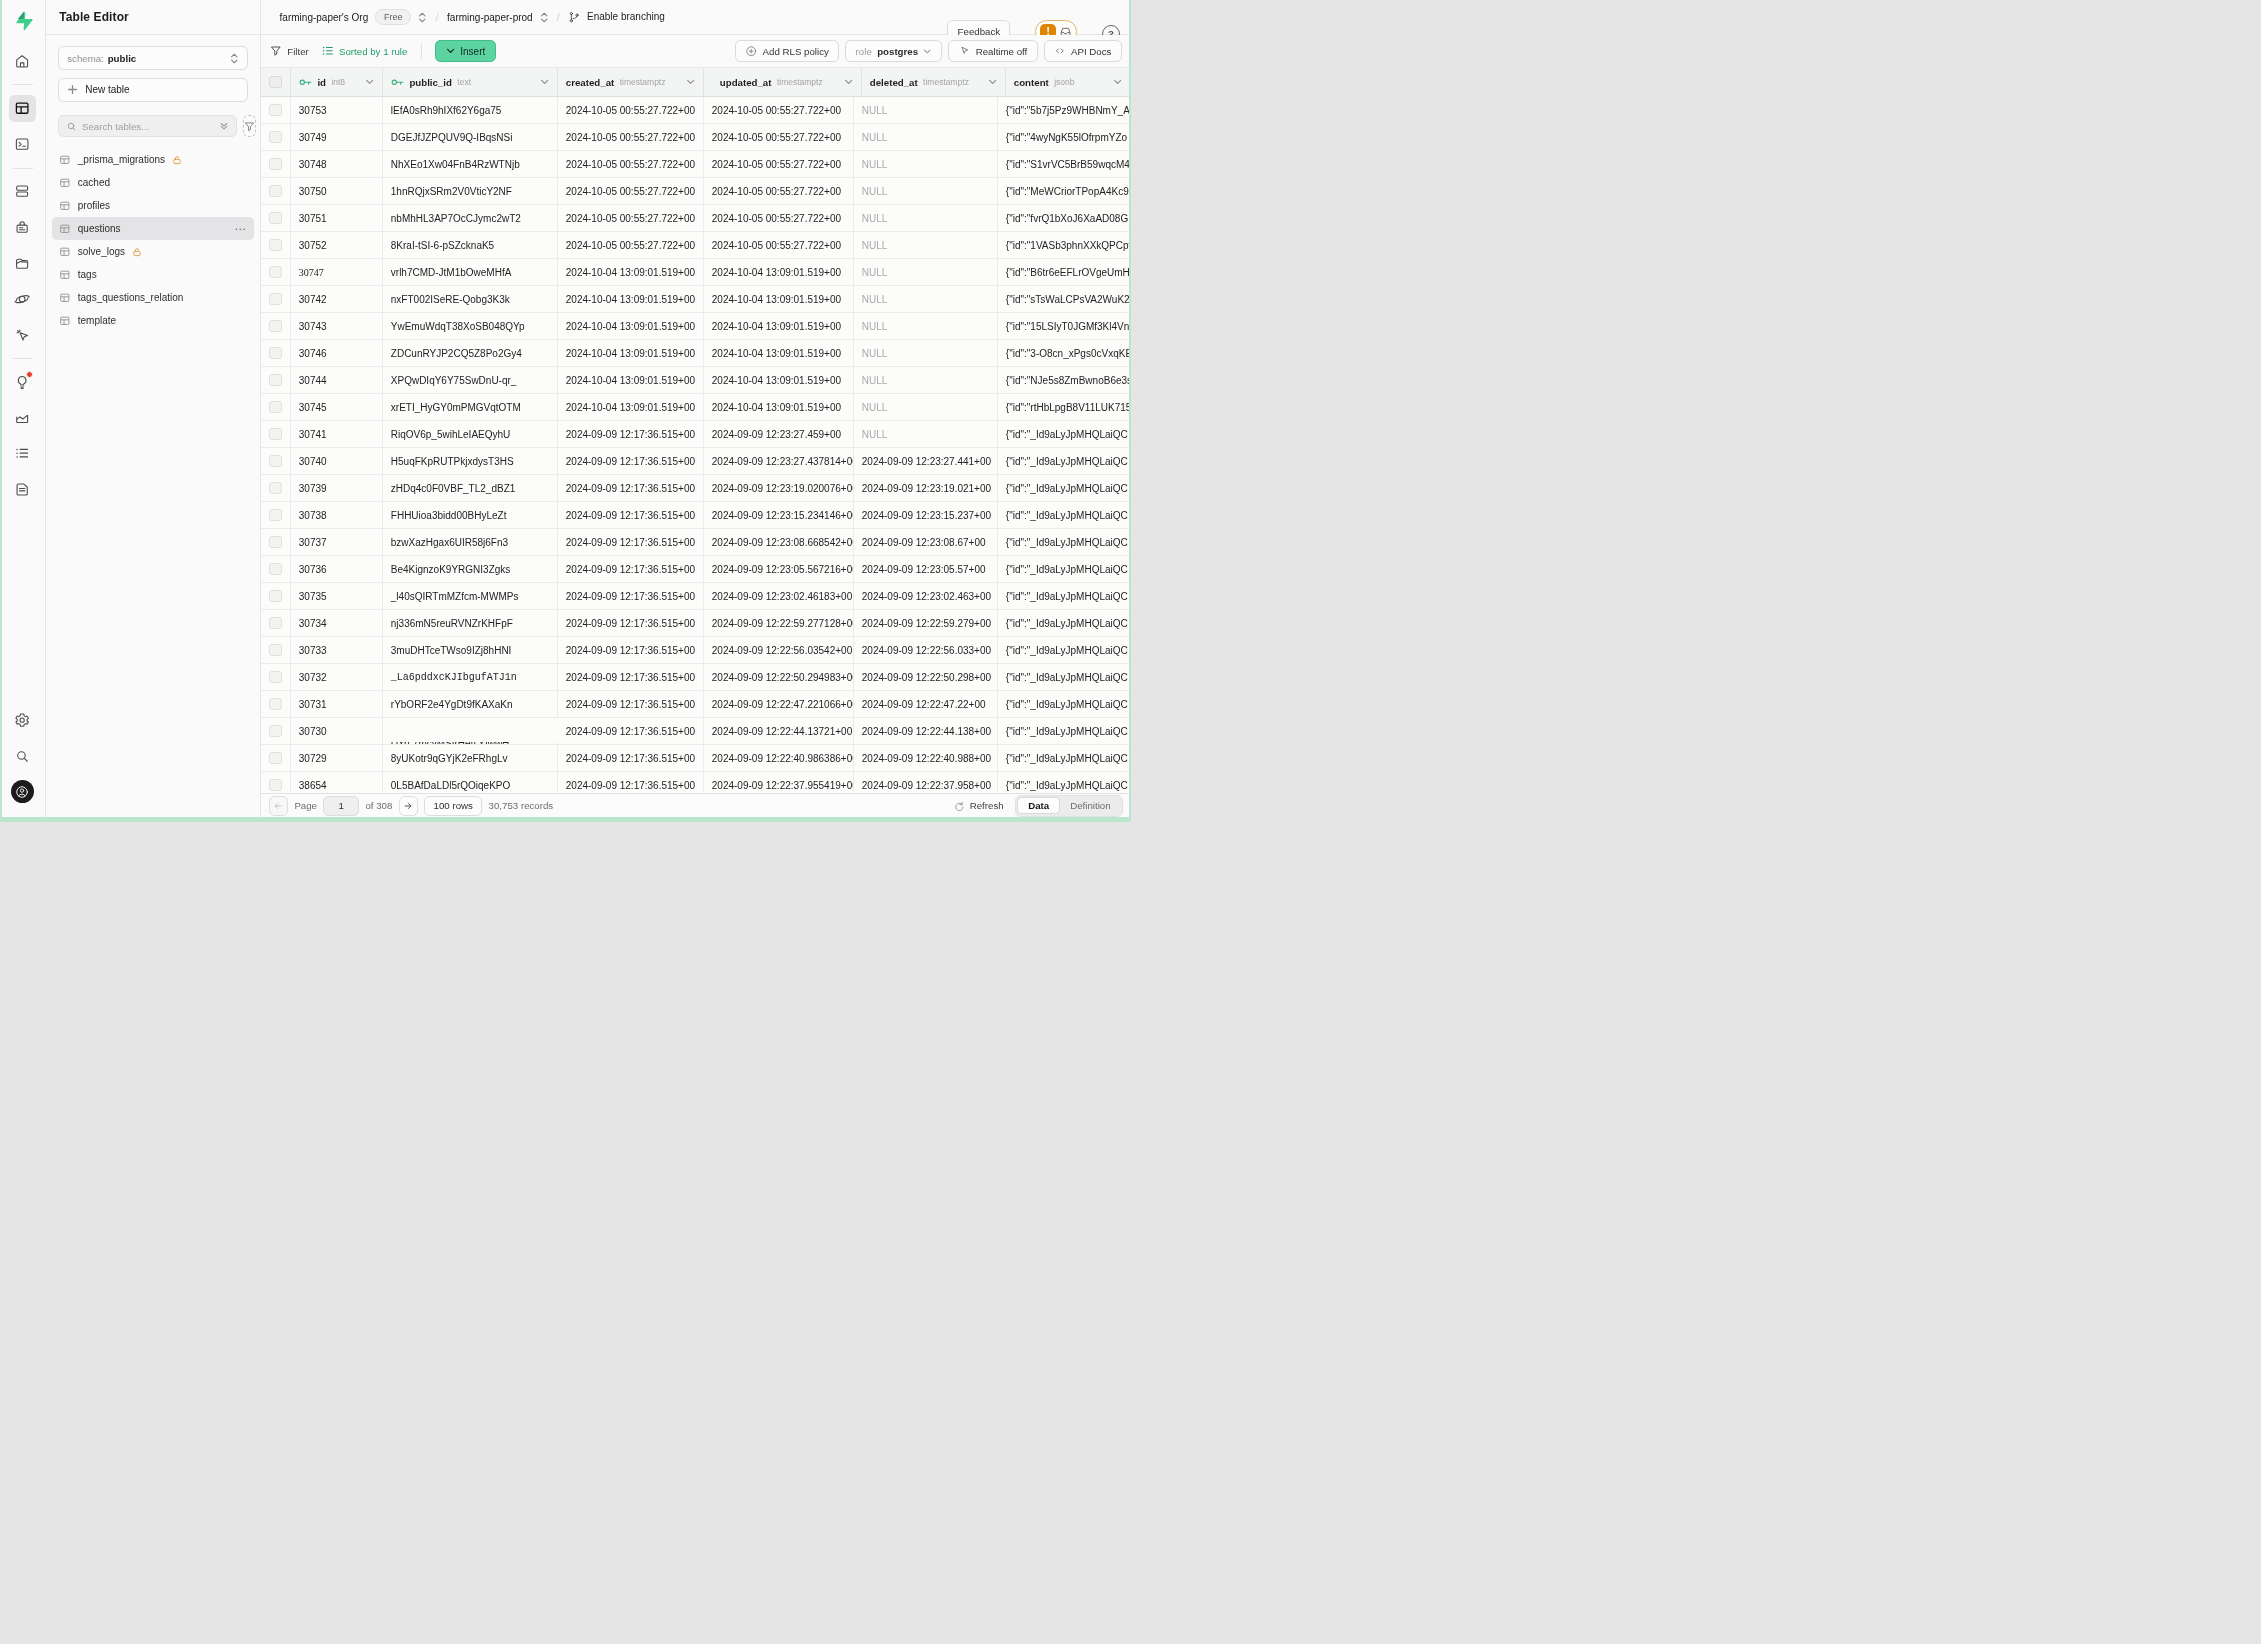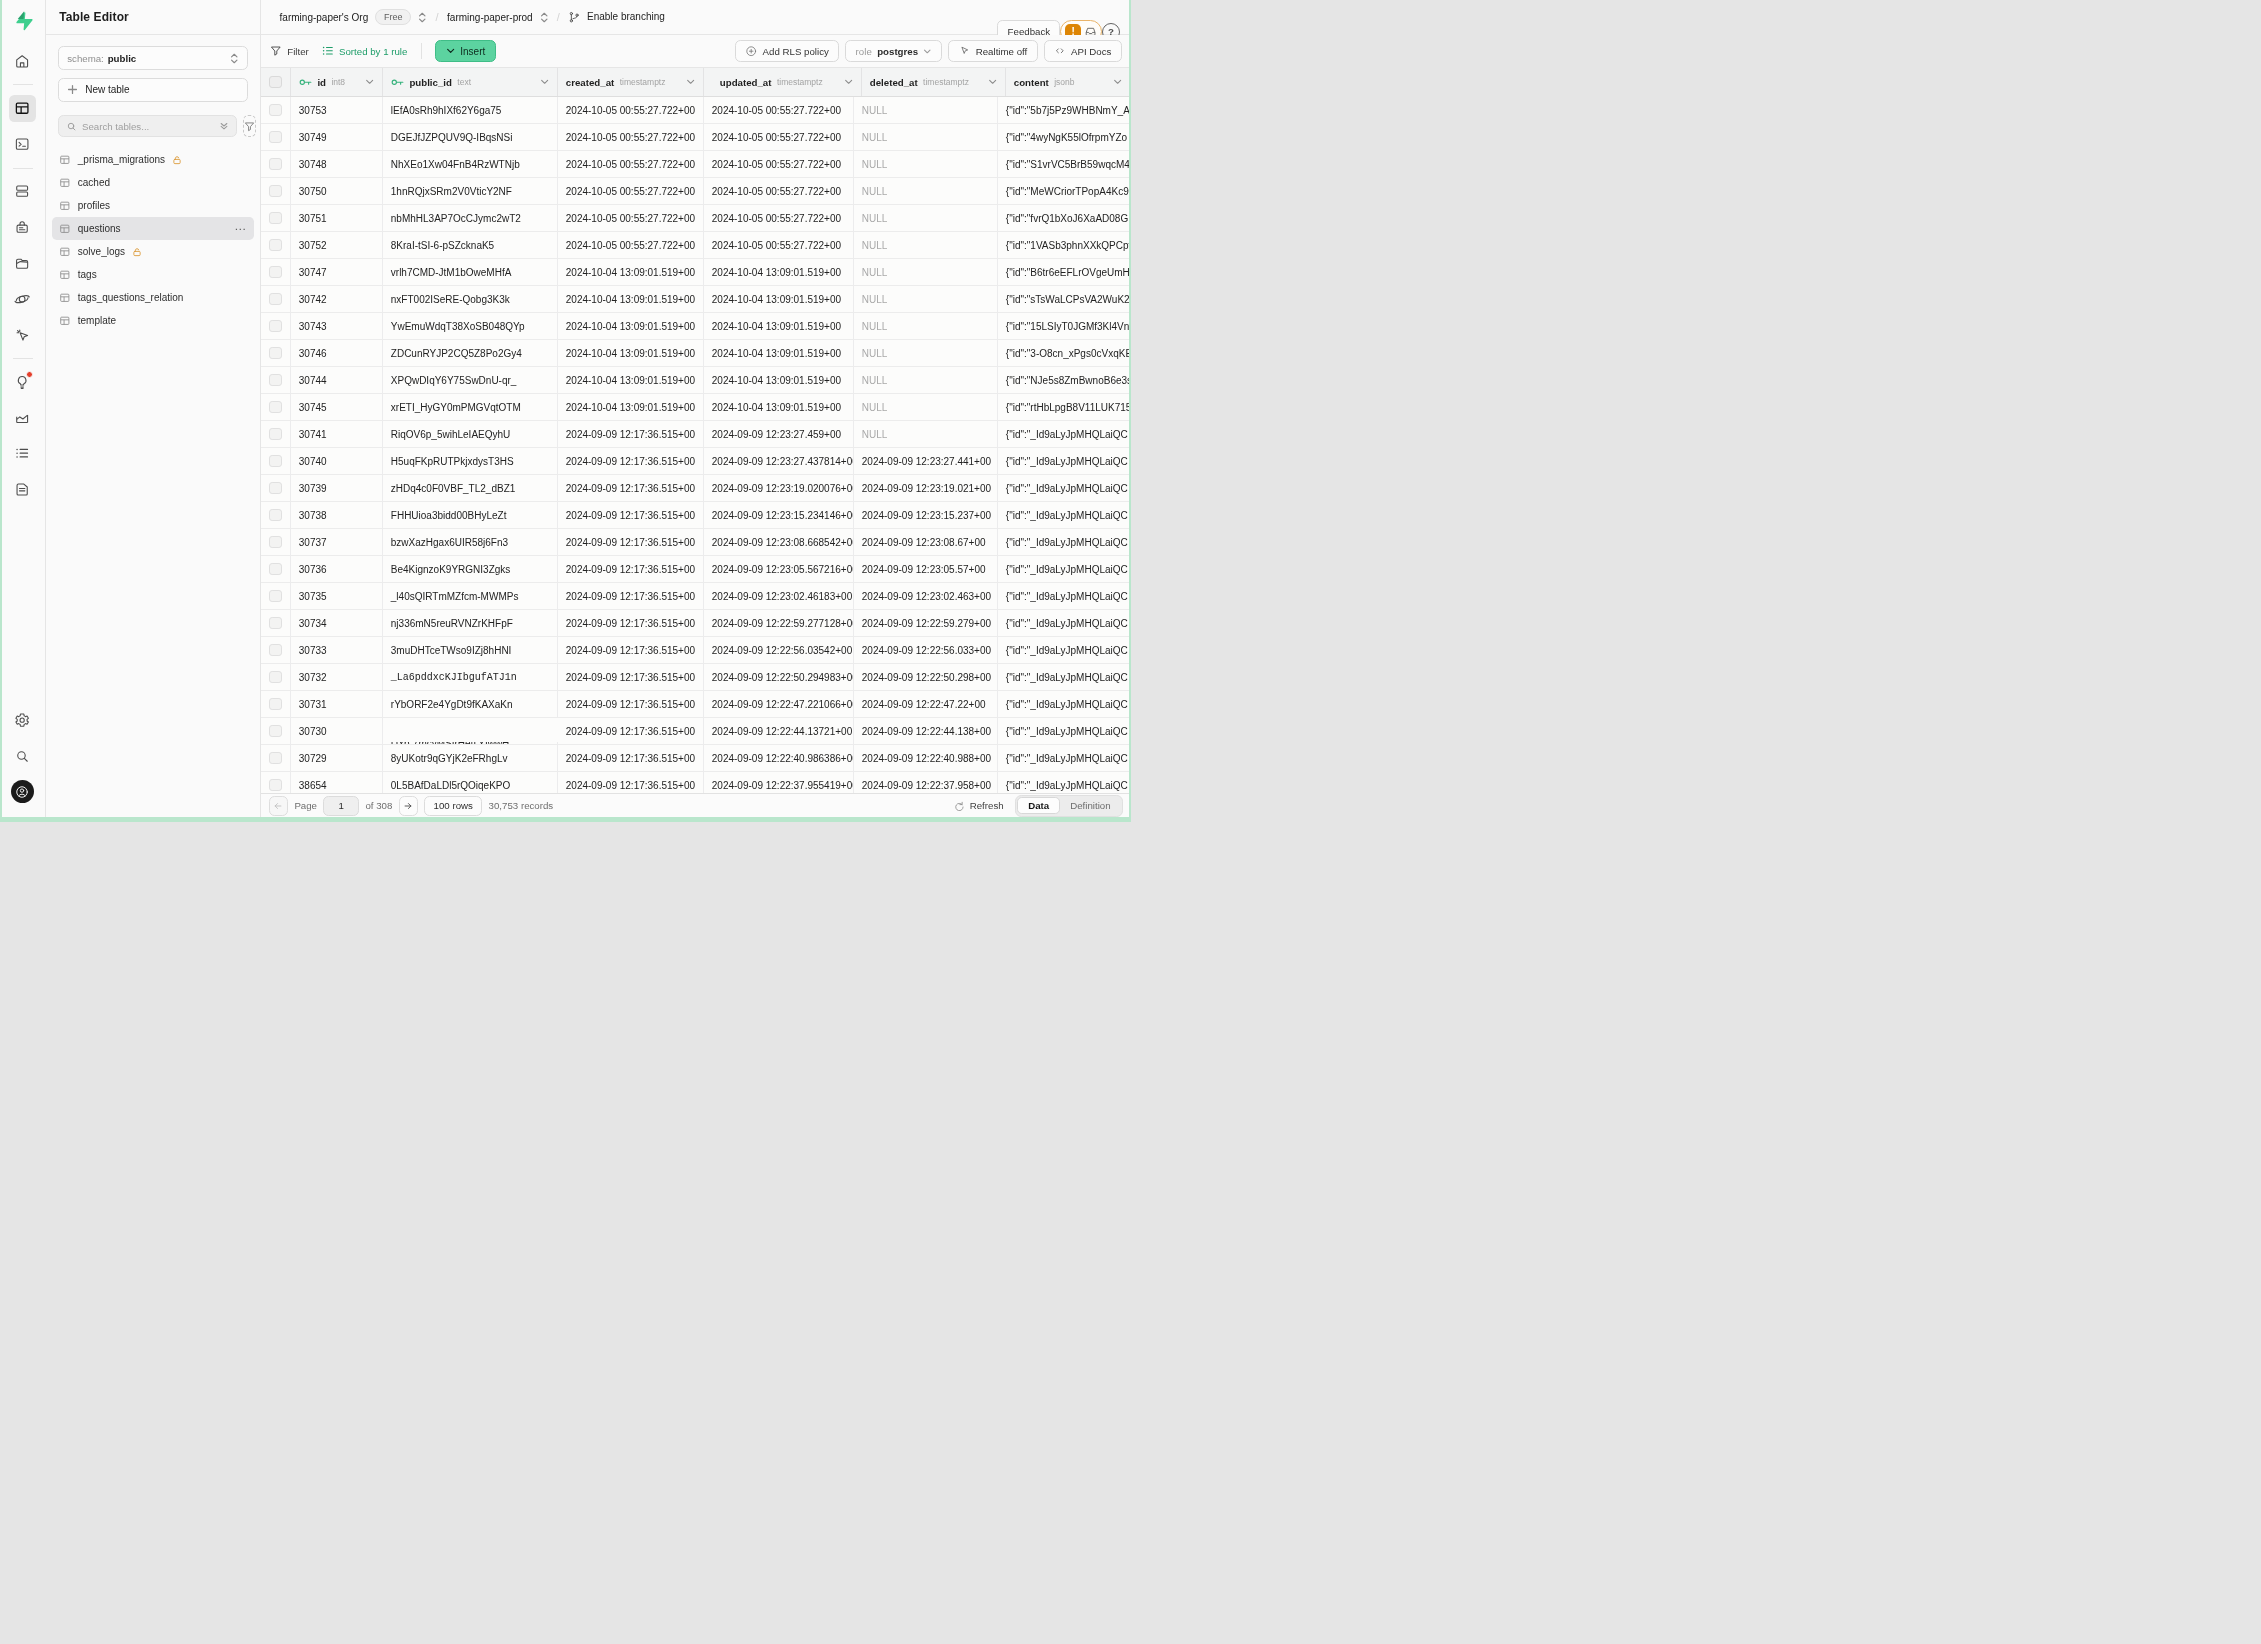--- a/index.html
+++ b/index.html
@@ -41,21 +41,21 @@
 
   
   .main { position:absolute; left:261px; top:0; right:0; bottom:4.7px; display:flex; flex-direction:column; background:#fbfbfb; }
 
   .topbar { height:35px; flex:none; background:#fafafa; border-bottom:0.8px solid #e6e6e6; display:flex; align-items:center; padding:0 11px 0 18.6px; gap:7px; }
   .crumb { font-size:10px; color:#202020; white-space:nowrap; }
   .pill { height:16.3px; padding:0 7.8px; border:0.8px solid #e0e0e0; background:#f1f1f1; border-radius:776px; font-size:9px; color:#5e5e5e; display:flex; align-items:center; }
   .updown { color:#8a8a8a; display:flex; }
   .slash { color:#d4d4d4; font-size:11px; margin:0 1.6px; }
   .branch { display:flex; align-items:center; gap:6.2px; color:#232323; }
-  .topbar-right { margin-left:auto; display:flex; align-items:center; gap:0;margin-top:29px; }
+  .topbar-right { margin-left:auto; display:flex; align-items:flex-end; gap:25px;margin-top:29px; }
   .btn { height:22.5px; border:0.8px solid #dadada; background:#fcfcfc; border-radius:5.4px; display:flex; align-items:center; gap:5.4px; padding:0 9.3px; font-size:9.7px; color:#333; white-space:nowrap; cursor:pointer; }
   .notif-pill { height:22.5px; border:0.8px solid #e9b469; border-radius:776px; background:#fffdf9; display:flex; align-items:center; gap:3.1px; padding:0 3.9px; cursor:pointer; }
   .notif-badge { width:15.5px; height:15.5px; border-radius:4.7px; background:#dd8504; color:#fff; font-weight:700; font-size:10px; display:flex; align-items:center; justify-content:center; }
   .help-circle { width:18px; height:18px; border-radius:50%; border:1.2px solid #636363; color:#4c4c4c; font-size:9.7px; font-weight:600; display:flex; align-items:center; justify-content:center; cursor:pointer; }
 
   .toolbar { height:33px; flex:none; background:#fafafa; border-bottom:0.8px solid #e6e6e6; display:flex; align-items:center; padding:0 9.3px; gap:13.2px; }
   .tool-link { display:flex; align-items:center; gap:5.4px; color:#3c3c3c; font-size:9.7px; cursor:pointer; white-space:nowrap; }
   .tool-link.green { color:#1e9d69; }
   .v-div { width:0.8px; height:15.5px; background:#e2e2e2; }
   .insert-btn { height:22.5px; border:0.8px solid #3fbd87; background:#5cd3a0; border-radius:5.4px; display:flex; align-items:center; gap:5.4px; padding:0 10px; font-size:10px; color:#0e2b1e; cursor:pointer; }
@@ -568,21 +568,21 @@
           <div class="cell" style="width: 175px;">8KraI-tSI-6-pSZcknaK5</div>
           <div class="cell" style="width: 146px;">2024-10-05 00:55:27.722+00</div>
           <div class="cell" style="width: 150px;">2024-10-05 00:55:27.722+00</div>
           <div class="cell null" style="width: 144px;">NULL</div>
           <div class="cell" style="flex: 1 1 0%; min-width: 0px;">{"id":"1VASb3phnXXkQPCpv</div>
         </div>
         <div class="grid-row">
           <div class="cell cb-cell" style="width: 30px;">
             <span class="cb"></span>
           </div>
-          <div class="cell" style="width: 92px;">30747</div>
+          <div class="cell" style="width: 92px; font-family: Liberation Serif, serif;">30747</div>
           <div class="cell" style="width: 175px;">vrlh7CMD-JtM1bOweMHfA</div>
           <div class="cell" style="width: 146px;">2024-10-04 13:09:01.519+00</div>
           <div class="cell" style="width: 150px;">2024-10-04 13:09:01.519+00</div>
           <div class="cell null" style="width: 144px;">NULL</div>
           <div class="cell" style="flex: 1 1 0%; min-width: 0px;">{"id":"B6tr6eEFLrOVgeUmH</div>
         </div>
         <div class="grid-row">
           <div class="cell cb-cell" style="width: 30px;">
             <span class="cb"></span>
           </div>

